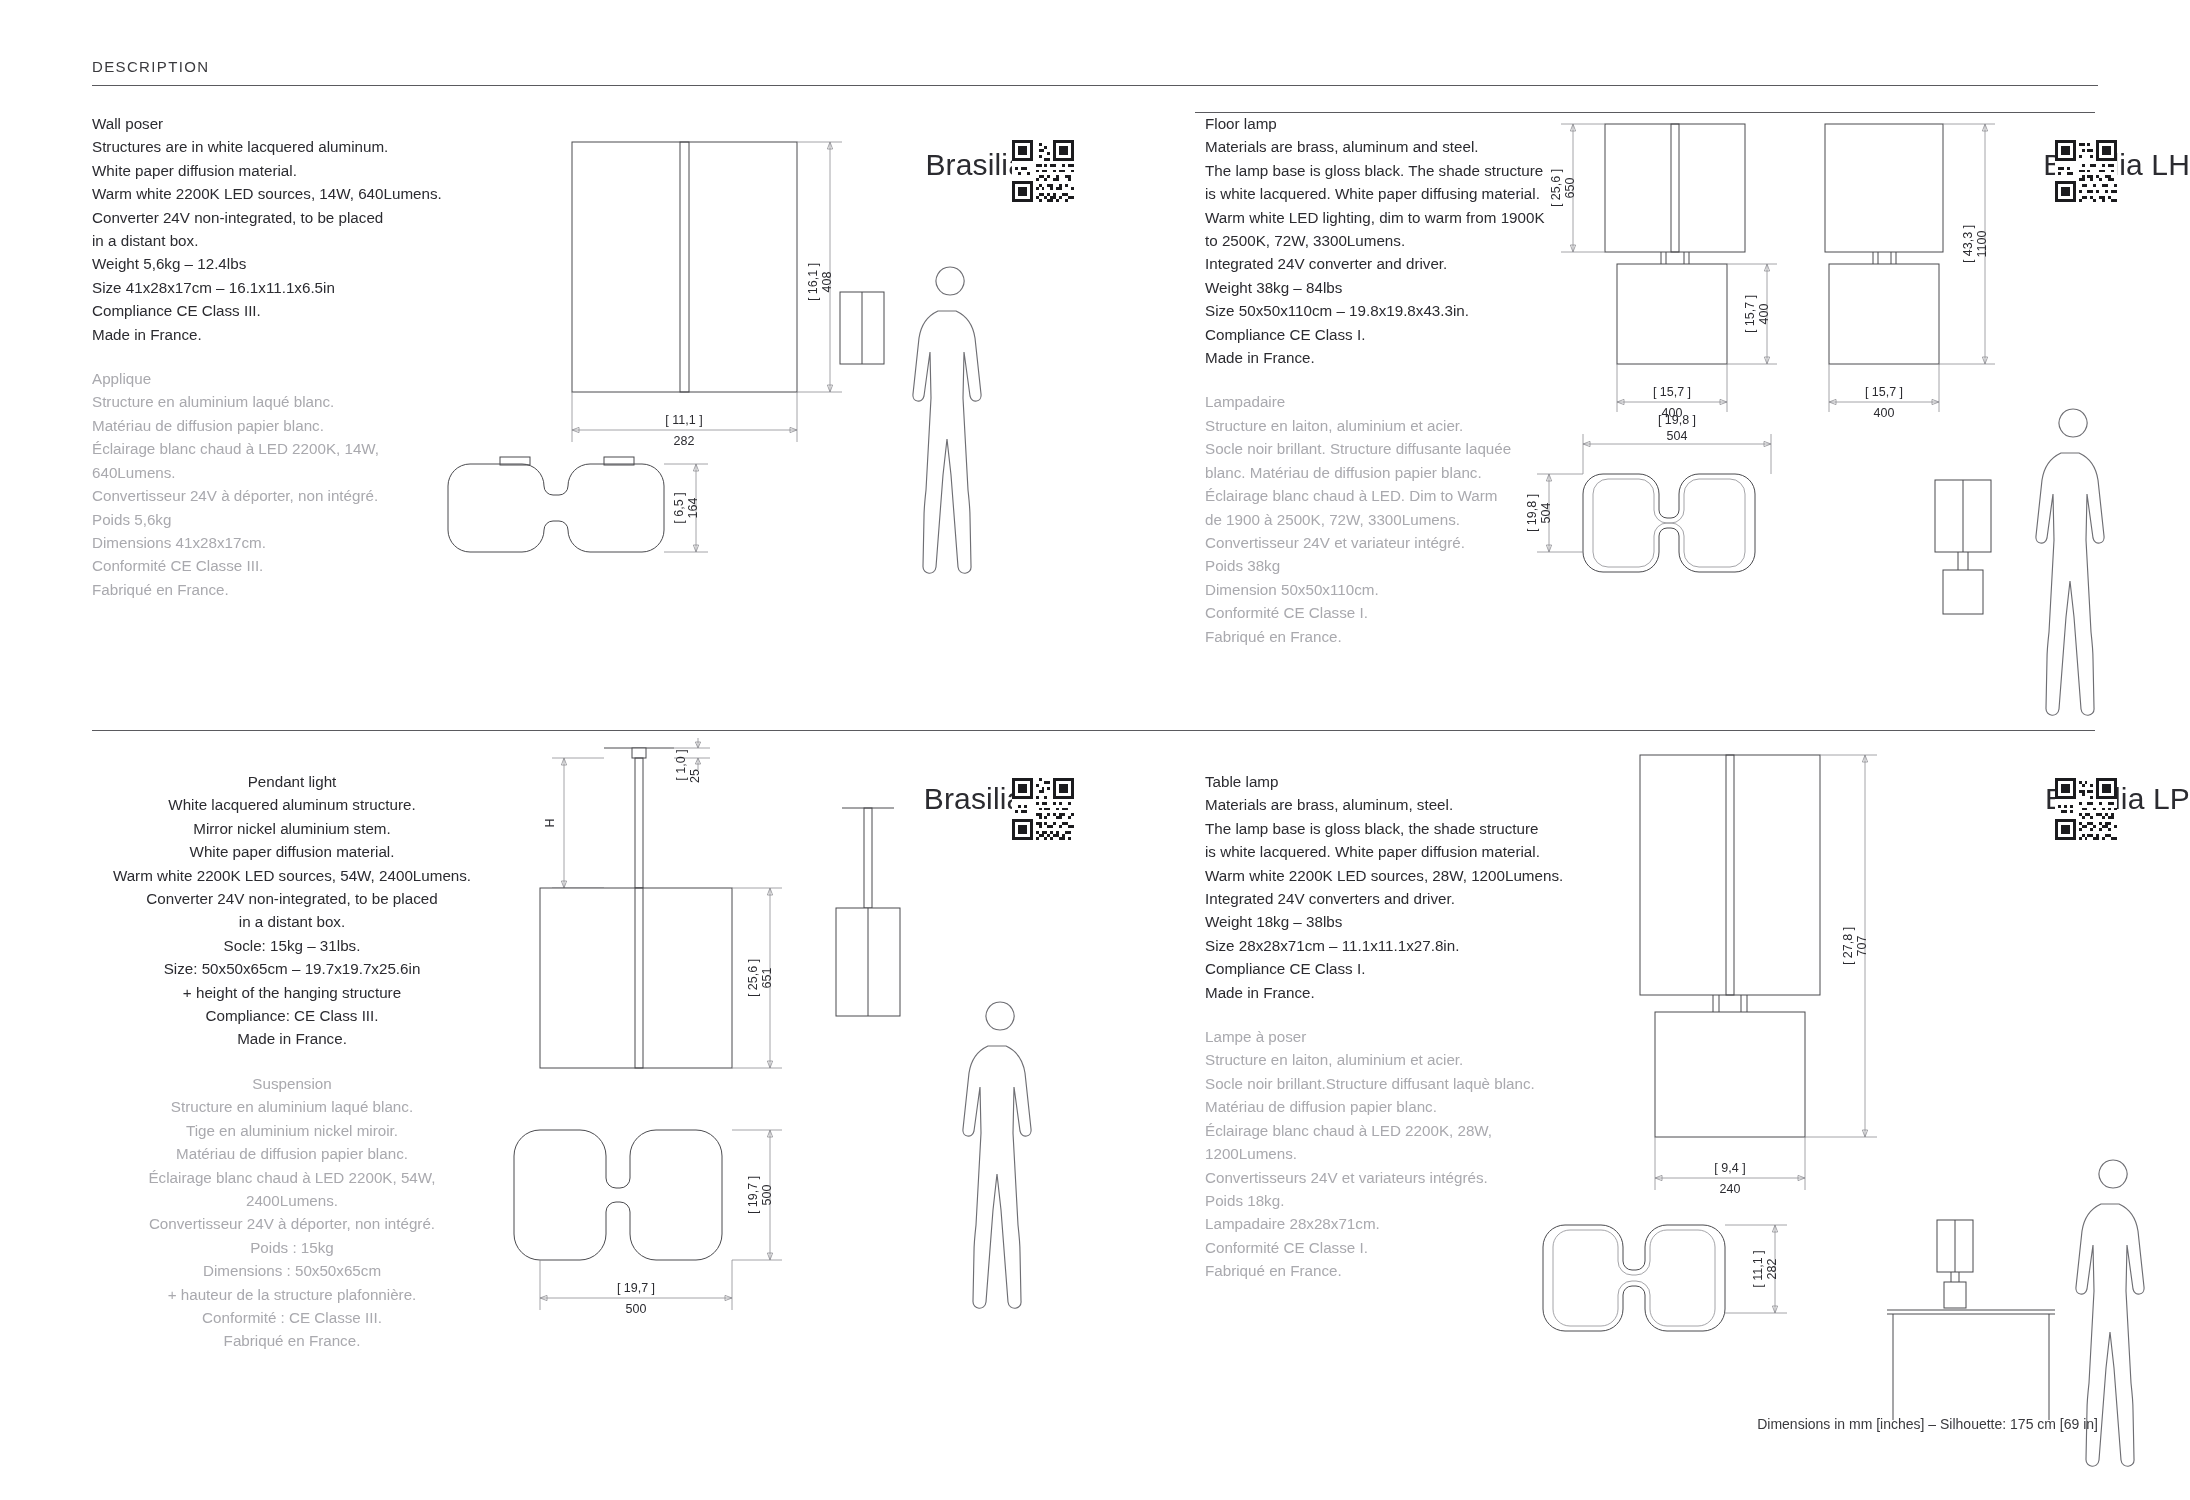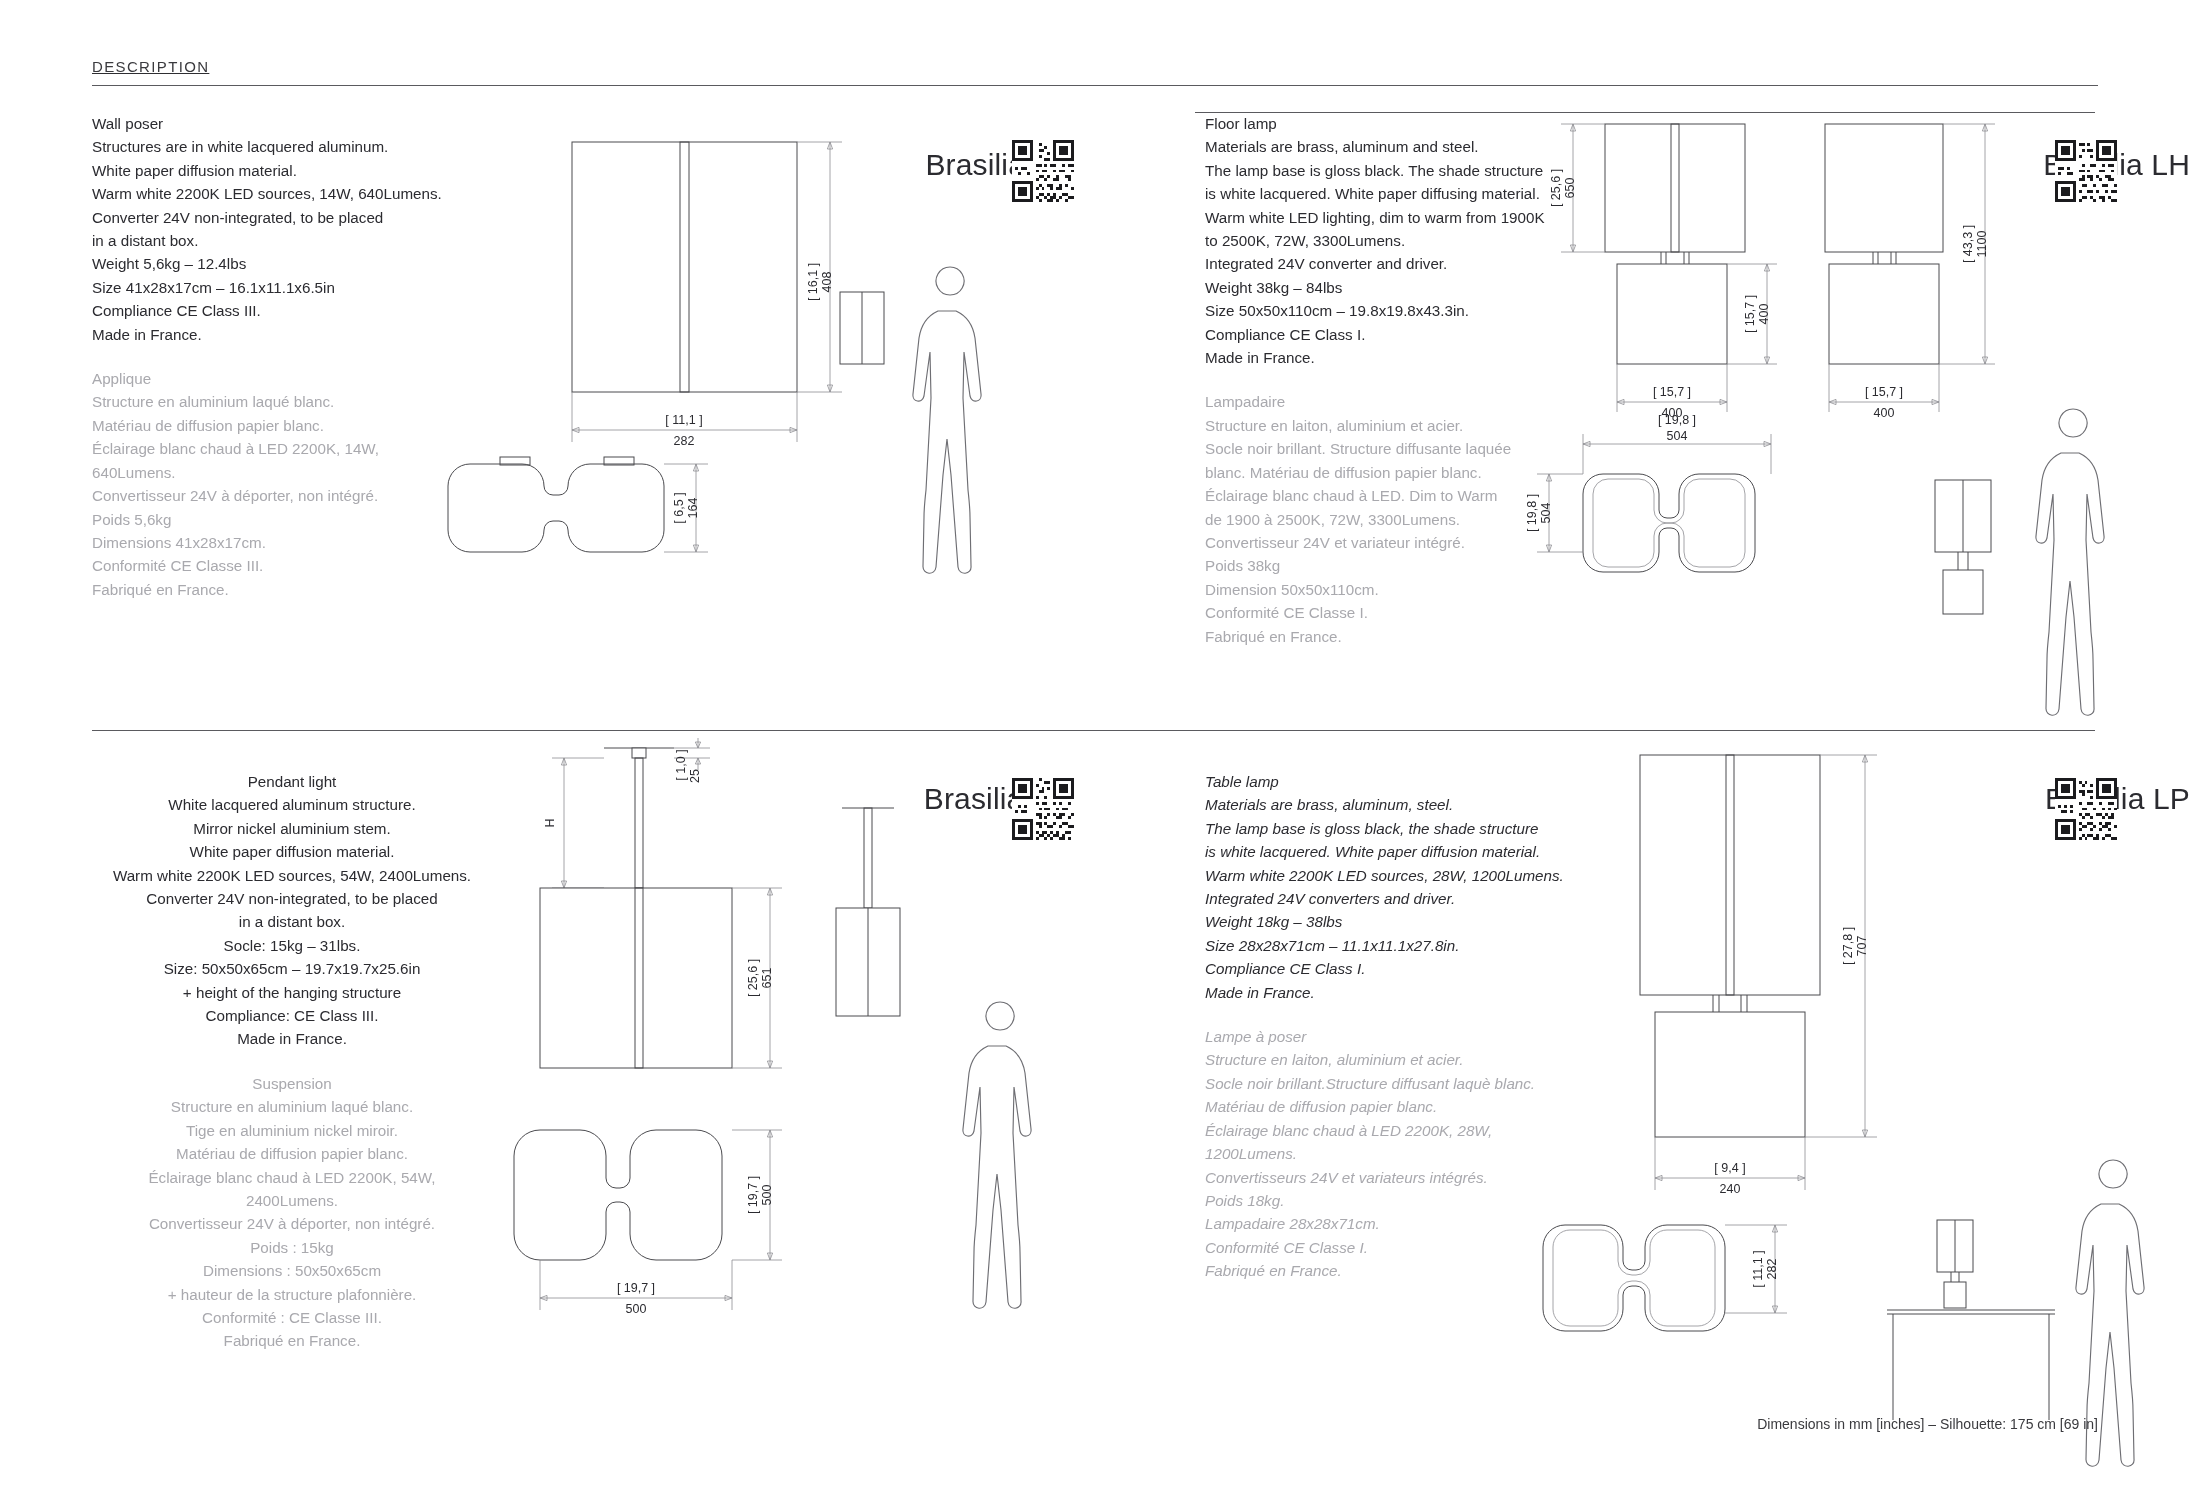--- a/index.html
+++ b/index.html
@@ -7,21 +7,21 @@
     width:2190px; height:1500px;
     background:#ffffff;
     font-family:"Liberation Sans", sans-serif;
     color:#2e2e32;
     position:relative;
     overflow:hidden;
   }
   .page { position:absolute; inset:0; }
 
   
-  .doc-header { position:absolute; left:92px; top:58px; width:2006px;text-decoration:underline; }
+  .doc-header { position:absolute; left:92px; top:58px; width:2006px; }
   .doc-header .label {
     font-size:15px; letter-spacing:0.09em; color:#3a3a3e; font-weight:400;
   }
   .doc-header .rule {
     margin-top:10px; border-top:1px solid #5a5a5e; width:100%;
   }
 
   
   .panel { position:absolute; }
   .panel-tl { left:92px;  top:112px;  width:985px; height:620px; }
@@ -613,21 +613,21 @@
                    l-6,-56 c-2,-13 -8,-22 -19,-27 z"></path>
         </g>
       </svg>
     </div>
   </div>
 
   <div class="panel panel-br">
     <div class="panel-rule" style="left:-10px;"></div>
     <div class="product-title">Brasilia LP</div>
 
-    <div class="spec" style="top:40px;font-style:italic;">
+    <div class="spec" style="top:40px;">
       <div class="spec-en">
         <p>Table lamp</p>
         <p>Materials are brass, aluminum, steel.</p>
         <p>The lamp base is gloss black, the shade structure</p>
         <p>is white lacquered. White paper diffusion material.</p>
         <p>Warm white 2200K LED sources, 28W, 1200Lumens.</p>
         <p>Integrated 24V converters and driver.</p>
         <p>Weight 18kg – 38lbs</p>
         <p>Size 28x28x71cm – 11.1x11.1x27.8in.</p>
         <p>Compliance CE Class I.</p>

